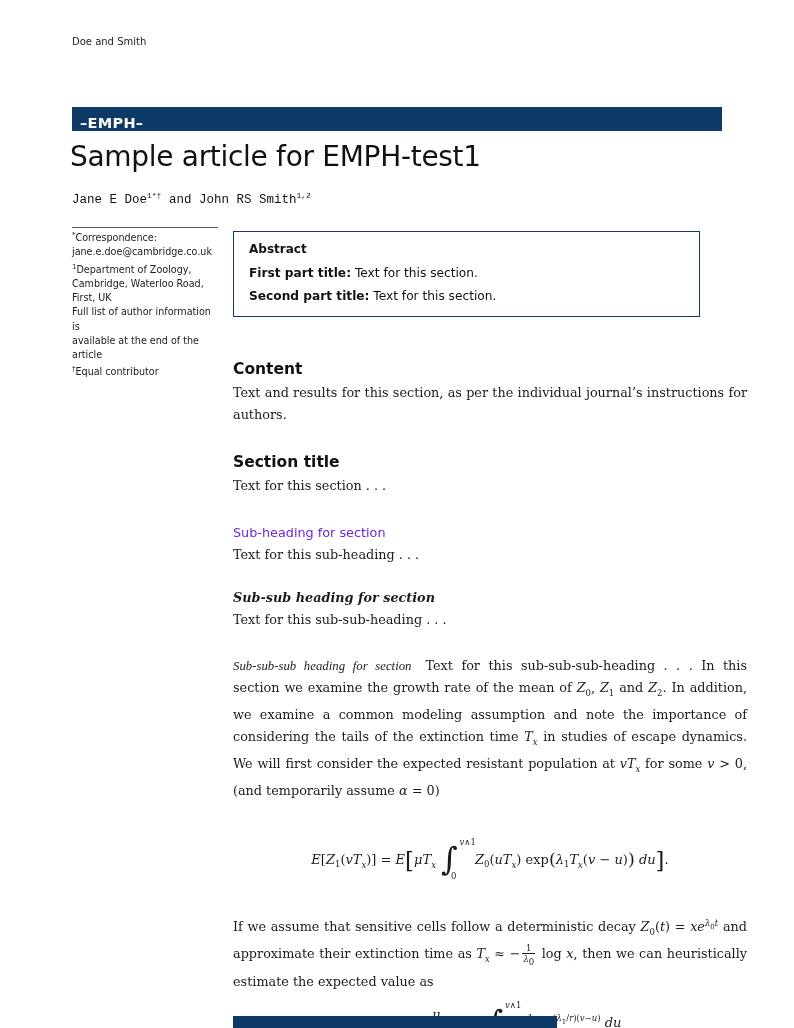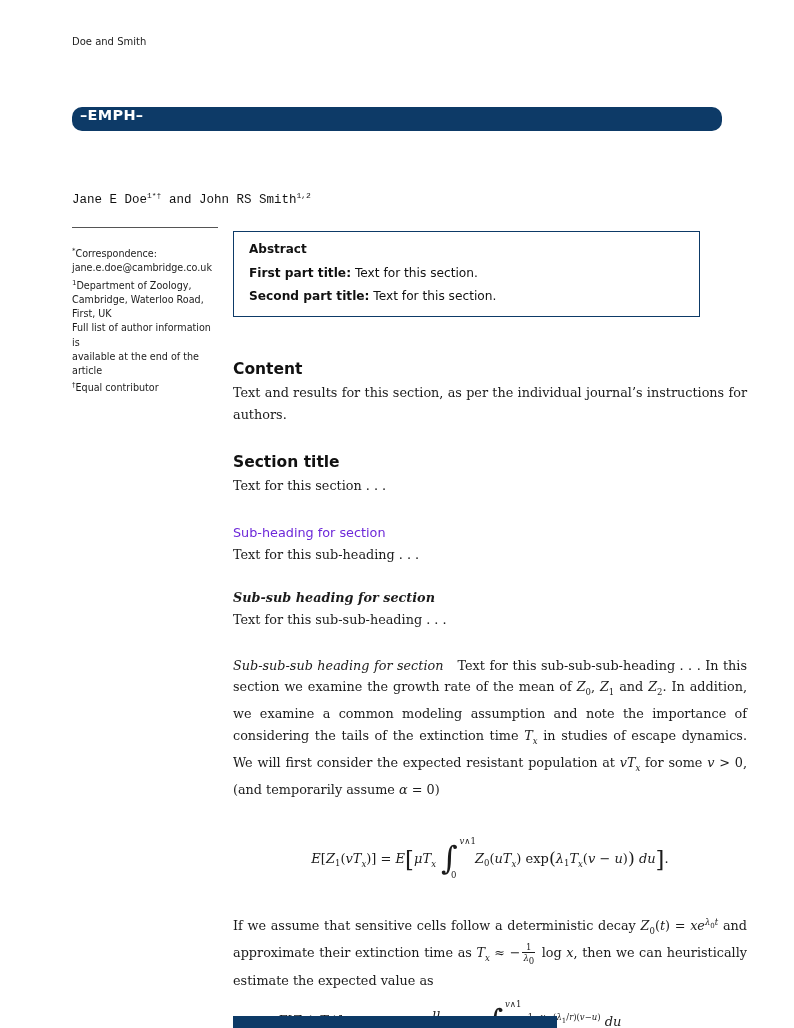--- a/index.html
+++ b/index.html
@@ -3,52 +3,52 @@
 <meta charset="utf-8">
 <style>
   html,body{margin:0;padding:0;background:#ffffff;}
   .page{position:relative;width:794px;height:1028px;background:#ffffff;overflow:hidden;
         font-family:"DejaVu Serif", serif;color:#1b1b1b;}
 
   .running-head{position:absolute;left:72px;top:36px;font-family:"DejaVu Sans",sans-serif;
         font-size:10px;color:#222;}
 
   .banner{position:absolute;left:72px;top:107px;width:650px;height:24px;
-        display:flex;align-items:flex-start;border-radius:10px;}
+        display:flex;align-items:flex-end;}
   .banner-label{color:#fff;font-family:"DejaVu Sans",sans-serif;font-weight:bold;
         font-size:14.5px;padding-left:8px;letter-spacing:.3px;}
 
   .article-title{position:absolute;left:70px;top:140px;font-family:"DejaVu Sans",sans-serif;
         font-size:28px;font-weight:400;letter-spacing:-0.3px;color:#111;}
   .authors{position:absolute;left:72px;top:191px;font-family:Liberation Mono, monospace;
         font-size:12.5px;color:#111;}
   .authors sup{font-size:8px;}
 
   .sidebar{position:absolute;left:72px;top:227px;width:146px;
         font-family:"DejaVu Sans",sans-serif;font-size:9.6px;line-height:14.2px;color:#1b1b1b;
-        border-top:1px solid #555;padding-top:16px;}
+        border-top:1px solid #555;padding-top:0;}
   .sidebar sup{font-size:7px;}
 
   .abstract-box{position:absolute;left:233px;top:231px;width:467px;
         border:1.5px solid;padding:10px 15px 12px 15px;box-sizing:border-box;
         font-family:"DejaVu Sans",sans-serif;font-size:12.2px;color:#111;}
   .abstract-heading{font-weight:bold;font-size:12px;margin-bottom:9px;}
   .abstract-row{margin-top:7px;line-height:16px;}
   .abstract-row b{font-weight:bold;}
 
   .main{position:absolute;left:233px;top:359px;width:514px;font-size:12.8px;line-height:21.5px;}
   .h-big{font-family:"DejaVu Sans",sans-serif;font-weight:bold;font-size:15.5px;
         line-height:20px;margin:0 0 3px 0;color:#111;}
   .h-sub{font-family:"DejaVu Sans",sans-serif;font-weight:400;font-size:12.8px;
         line-height:18px;margin:0 0 2px 0;color:#6d28d9;}
   .h-subsub{font-style:italic;font-size:12.8px;line-height:18px;margin:0 0 2px 0;}
   .para{margin:0;text-align:justify;}
   .gap-lg{margin-top:27px;}
   .gap-md{margin-top:24px;}
-  .run-in{font-style:italic;margin-right:14px;}
+  .run-in{font-style:italic;margin-right:14px;font-family:Liberation Serif, serif;}
 
   
   .eq{font-size:13px;line-height:1;}
   .eq1{margin:28px 0 22px 0;text-align:center;padding:14px 0;}
   sub{font-size:8.5px;}
   sup{font-size:8.5px;}
   sup sub, sub sub{font-size:7px;}
   .frac{display:inline-block;text-align:center;vertical-align:middle;margin:0 3px;line-height:1;}
   .frac .fn{display:block;padding:0 2px 2px 2px;border-bottom:1px solid currentColor;}
   .frac .fd{display:block;padding:2px 2px 0 2px;}
@@ -75,20 +75,21 @@
 <body>
 
 <div class="page">
 
   <div class="running-head">Doe and Smith</div>
 
   <div class="banner" style="background-color: rgb(13, 58, 103);">
     <span class="banner-label">–EMPH–</span>
   </div>
 
+  <h1 class="article-title" style="margin:0;">Sample article for EMPH-test1</h1>
 
   <div class="authors">Jane E Doe<sup>1*†</sup> and John RS Smith<sup>1,2</sup></div>
 
   <div class="sidebar">
     <div><sup>*</sup>Correspondence:</div>
     <div>jane.e.doe@cambridge.co.uk</div>
     <div><sup>1</sup>Department of Zoology,</div>
     <div>Cambridge, Waterloo Road,</div>
     <div>First, UK</div>
     <div>Full list of author information is</div>

